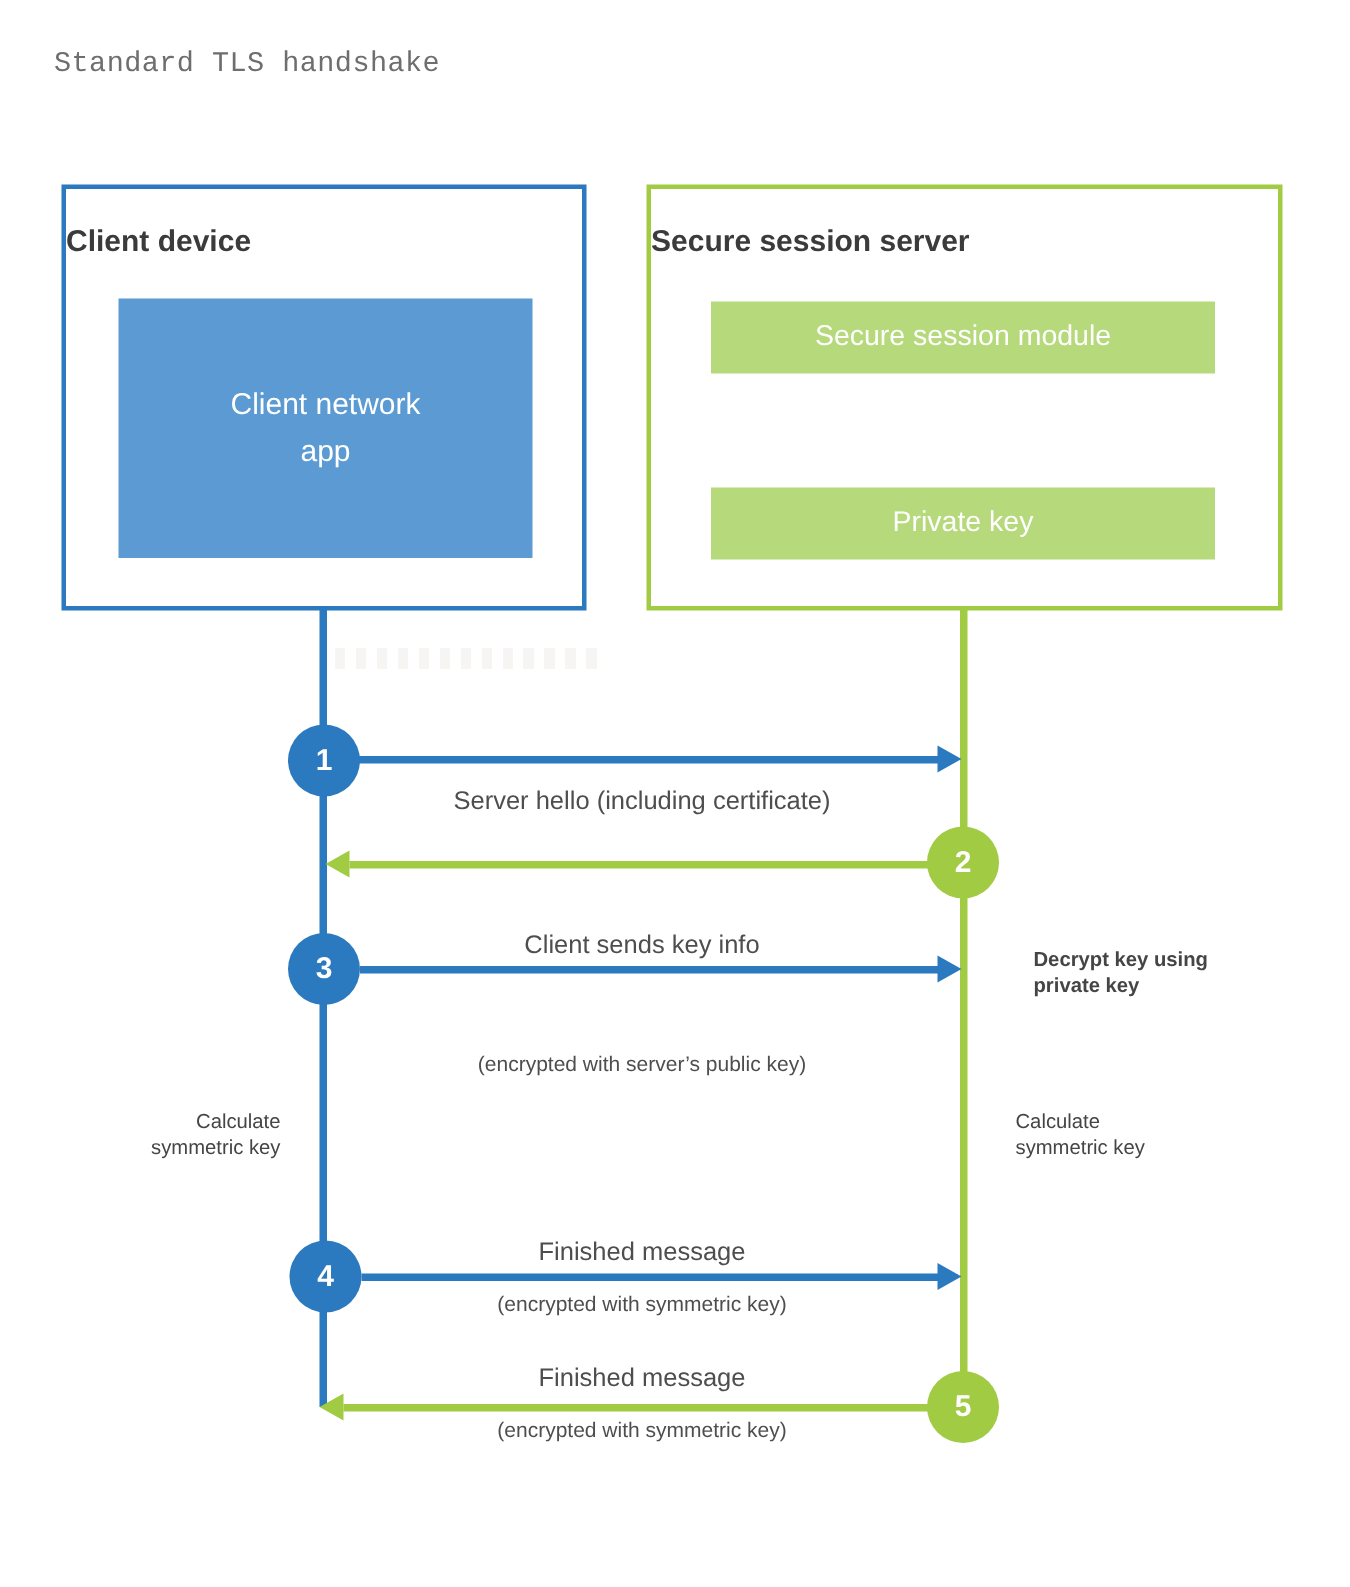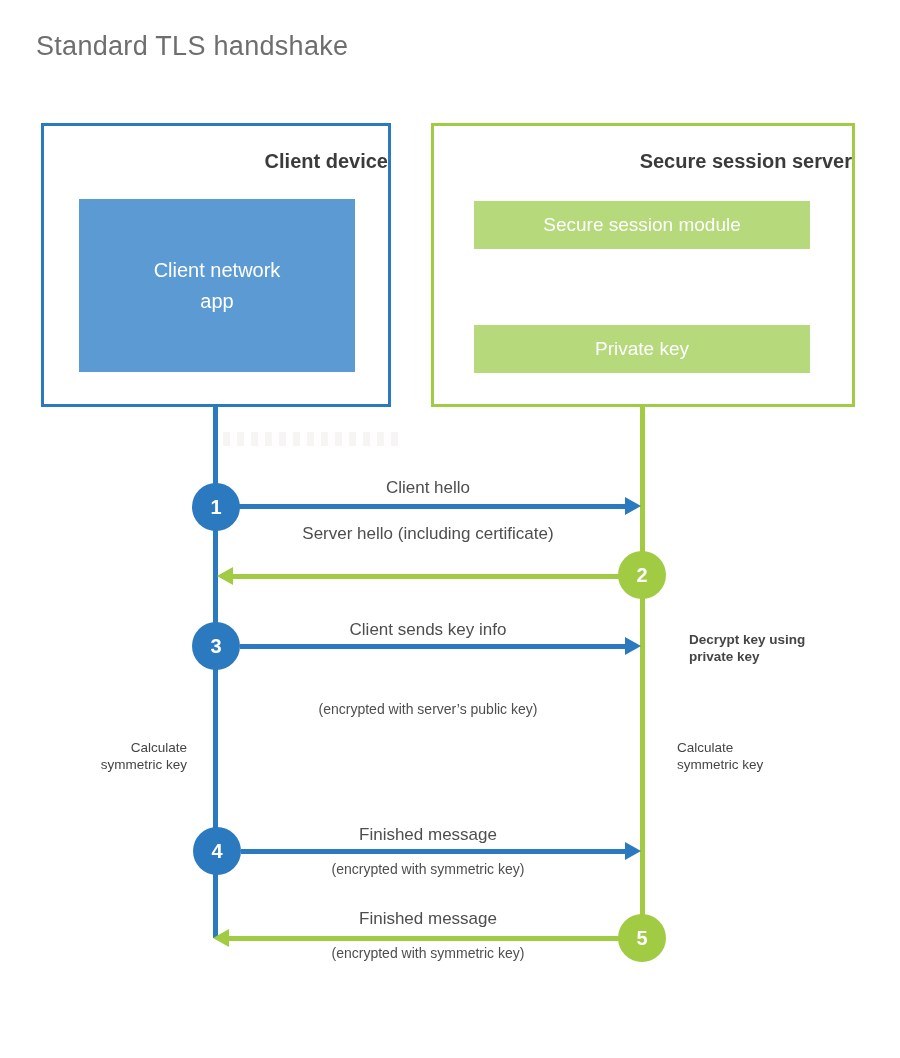--- a/index.html
+++ b/index.html
@@ -4,28 +4,28 @@
 <style>
   :root{
     --blue:#2B79BE; --blue_fill:#5B9AD2; --green:#A0CB43; --green_fill:#B5D97B;
     --heading:#3B3B3B; --label:#4E4E4E; --title:#6E6E6E;
   }
   *{margin:0;padding:0;box-sizing:border-box;}
   html,body{background:#fff;}
   body{font-family:"Liberation Sans","DejaVu Sans",sans-serif;}
   .canvas{position:relative;width:900px;height:1058px;background:#ffffff;overflow:hidden;}
 
-  .page-title{position:absolute;left:36px;top:31px;font-size:27px;font-weight:400;
-    color:var(--title);letter-spacing:.3px;}
+  .page-title{position:absolute;left:36px;top:31px;font-size:19px;font-weight:400;
+    color:var(--title);letter-spacing:.3px;font-family:Liberation Mono, monospace;}
 
   
   .box{position:absolute;top:123px;height:284px;background:#fff;border:3px solid;}
   .box.client{left:41px;width:350px;border-color:var(--blue);}
   .box.server{left:431px;width:424px;border-color:var(--green);}
-  .box-title{position:absolute;left:0;right:0;top:24px;text-align:right;
+  .box-title{position:absolute;left:0;right:0;top:24px;text-align:left;
     font-size:20px;font-weight:700;color:var(--heading);}
 
   .fill-rect{position:absolute;left:79px;top:199px;width:276px;height:173px;
     background:var(--blue_fill);color:#fff;font-size:20px;line-height:1.55;
     display:flex;align-items:center;justify-content:center;text-align:center;white-space:pre-line;}
 
   .bar{position:absolute;left:474px;width:336px;height:48px;background:var(--green_fill);
     color:#fff;font-size:19px;display:flex;align-items:center;justify-content:center;text-align:center;}
   .bar.b0{top:201px;} .bar.b1{top:263px;} .bar.b2{top:325px;}
 
@@ -94,21 +94,20 @@
   <div class="bar b2">Private key</div>
 
   <div class="lifeline client"></div>
   <div class="lifeline server"></div>
 
   <div class="ghost"></div>
 
   <div class="step-circle blue c1">1</div>
   <div class="shaft blue a1s"></div>
   <div class="head right blue a1h"></div>
-  <div class="msg main l1">Client hello</div>
 
   <div class="step-circle green c2">2</div>
   <div class="shaft green a2s"></div>
   <div class="head left green a2h"></div>
   <div class="msg main l2">Server hello (including certificate)</div>
 
   <div class="step-circle blue c3">3</div>
   <div class="shaft blue a3s"></div>
   <div class="head right blue a3h"></div>
   <div class="msg main l3">Client sends key info</div>

